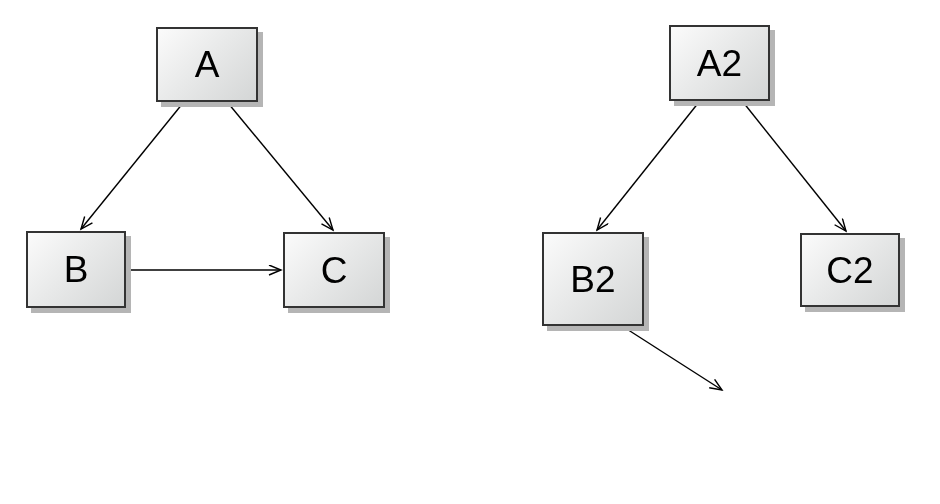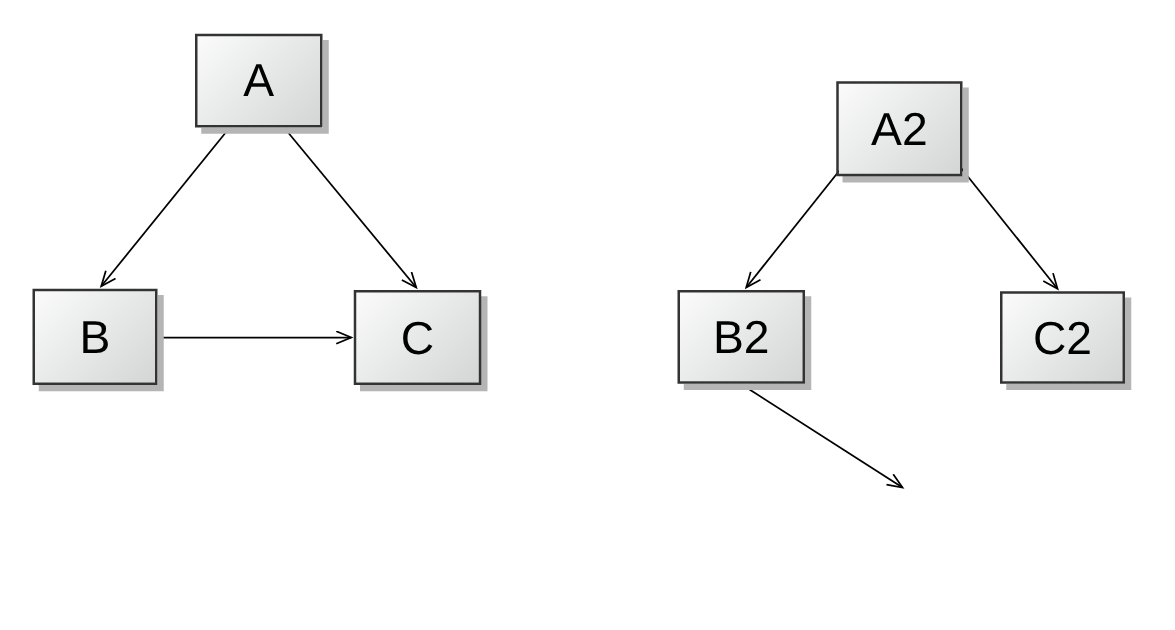--- a/index.html
+++ b/index.html
@@ -62,22 +62,22 @@
   </svg>
 <div class="node" style="left: 156px; top: 27px; width: 102px; height: 75px;">
       <span class="node-label">A</span>
     </div>
     <div class="node" style="left: 26px; top: 231px; width: 100px; height: 77px;">
       <span class="node-label">B</span>
     </div>
     <div class="node" style="left: 283px; top: 232px; width: 102px; height: 76px;">
       <span class="node-label">C</span>
     </div>
-    <div class="node" style="left: 669px; top: 25px; width: 101px; height: 76px; margin-top: 40px;">
+    <div class="node" style="left: 669px; top: 25px; width: 101px; height: 76px;">
       <span class="node-label">A2</span>
     </div>
-    <div class="node" style="left: 542px; top: 232px; width: 102px; height: 75px; align-items: center;">
+    <div class="node" style="left: 542px; top: 232px; width: 102px; height: 94px; align-items: center;">
       <span class="node-label">B2</span>
     </div>
     <div class="node" style="left: 800px; top: 233px; width: 100px; height: 74px;">
       <span class="node-label">C2</span>
     </div>
   </div>
 
 </body></html>

